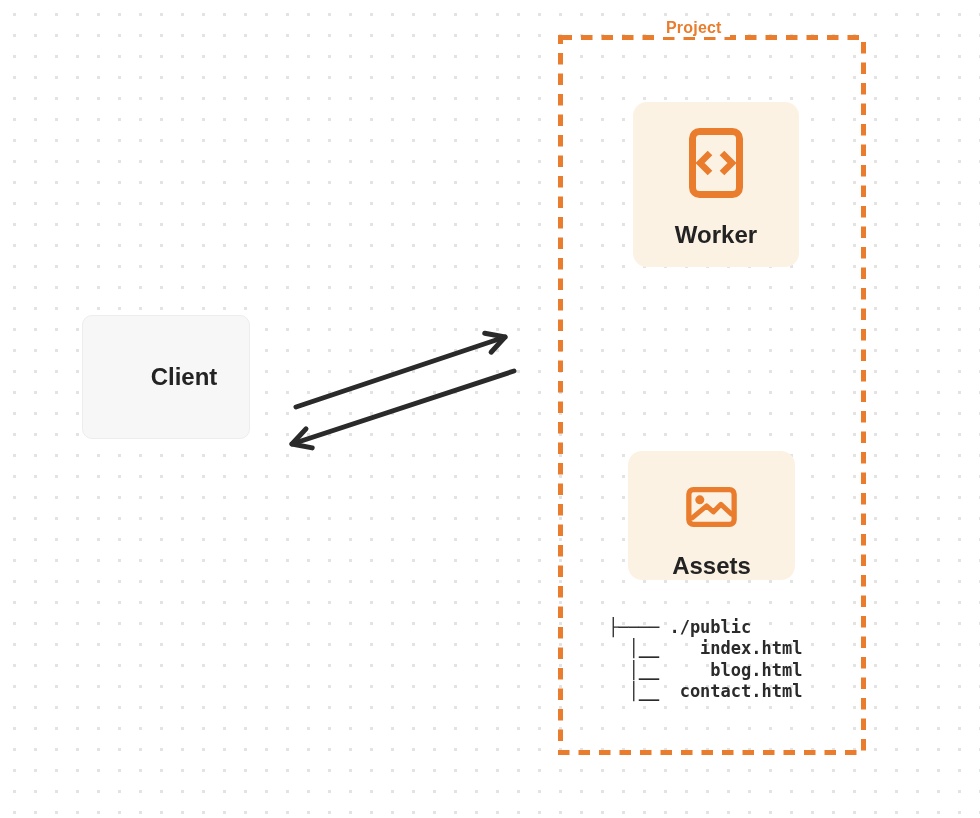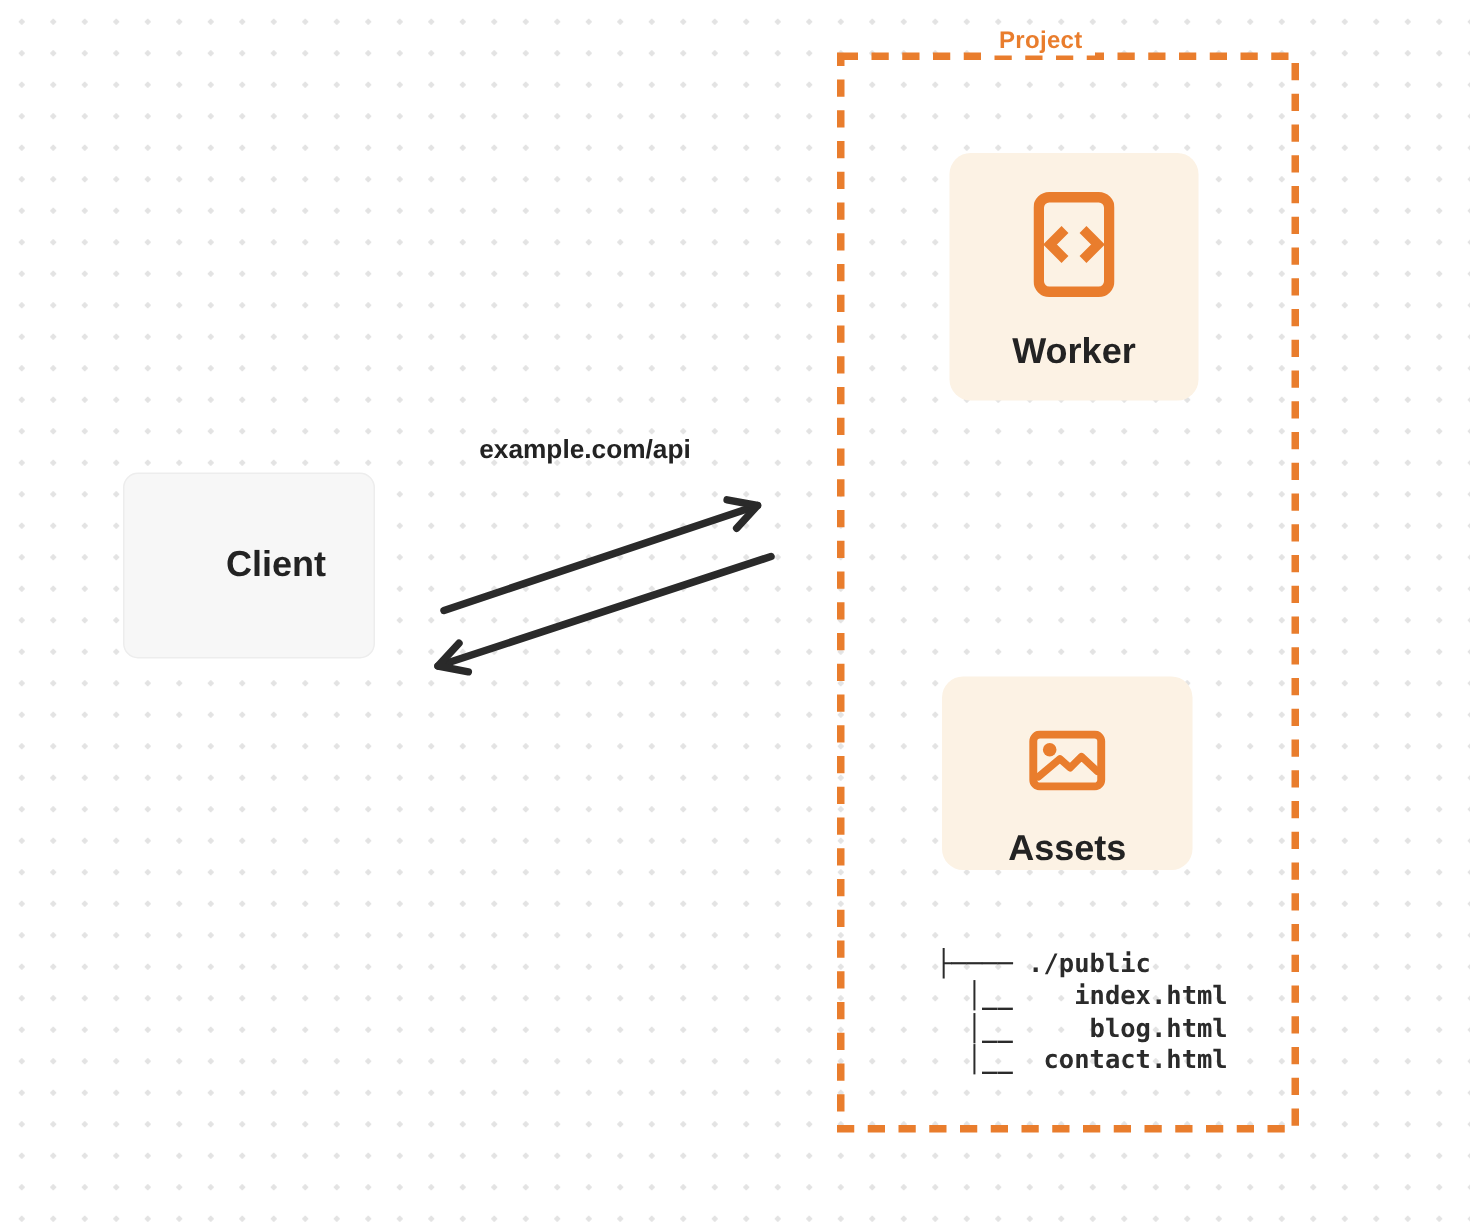--- a/index.html
+++ b/index.html
@@ -58,21 +58,21 @@
   .assets .card-label { margin-top:25px; }
   .request-label {
     position:absolute;
     left:280px; top:289px; width:220px;
     text-align:center;
     font-size:17.5px; font-weight:700; color:#232323;
   }
   .tree {
     position:absolute;
     left:608px; top:617px;
-    margin:16px;
+    margin:0;
     font-family:"DejaVu Sans Mono", monospace;
     font-size:17px; line-height:21.3px;
     font-weight:600;
     color:#2b2b2b;
     white-space:pre;
   }
 </style>
 </head>
 <body>
 
@@ -91,21 +91,20 @@
 
     <line x1="514" y1="371" x2="292" y2="444" stroke="#2a2a2a" stroke-width="5" stroke-linecap="round" marker-end="url(#openhead)"></line>
   </svg>
 
   <div class="project-label">Project</div>
 
   <div class="card client">
     <div class="card-label">Client</div>
   </div>
 
-  <div class="request-label">example.com/api</div>
 
   <div class="card worker">
     <svg width="54" height="70" viewBox="0 0 54 70">
       <rect x="3.5" y="3.5" width="47" height="63" rx="7" fill="none" stroke="#e97d2d" stroke-width="7"></rect>
       <polyline points="21,25 11,35 21,45" fill="none" stroke="#e97d2d" stroke-width="6.5" stroke-linecap="butt" stroke-linejoin="miter"></polyline>
       <polyline points="33,25 43,35 33,45" fill="none" stroke="#e97d2d" stroke-width="6.5" stroke-linecap="butt" stroke-linejoin="miter"></polyline>
     </svg>
     <div class="card-label">Worker</div>
   </div>
 

